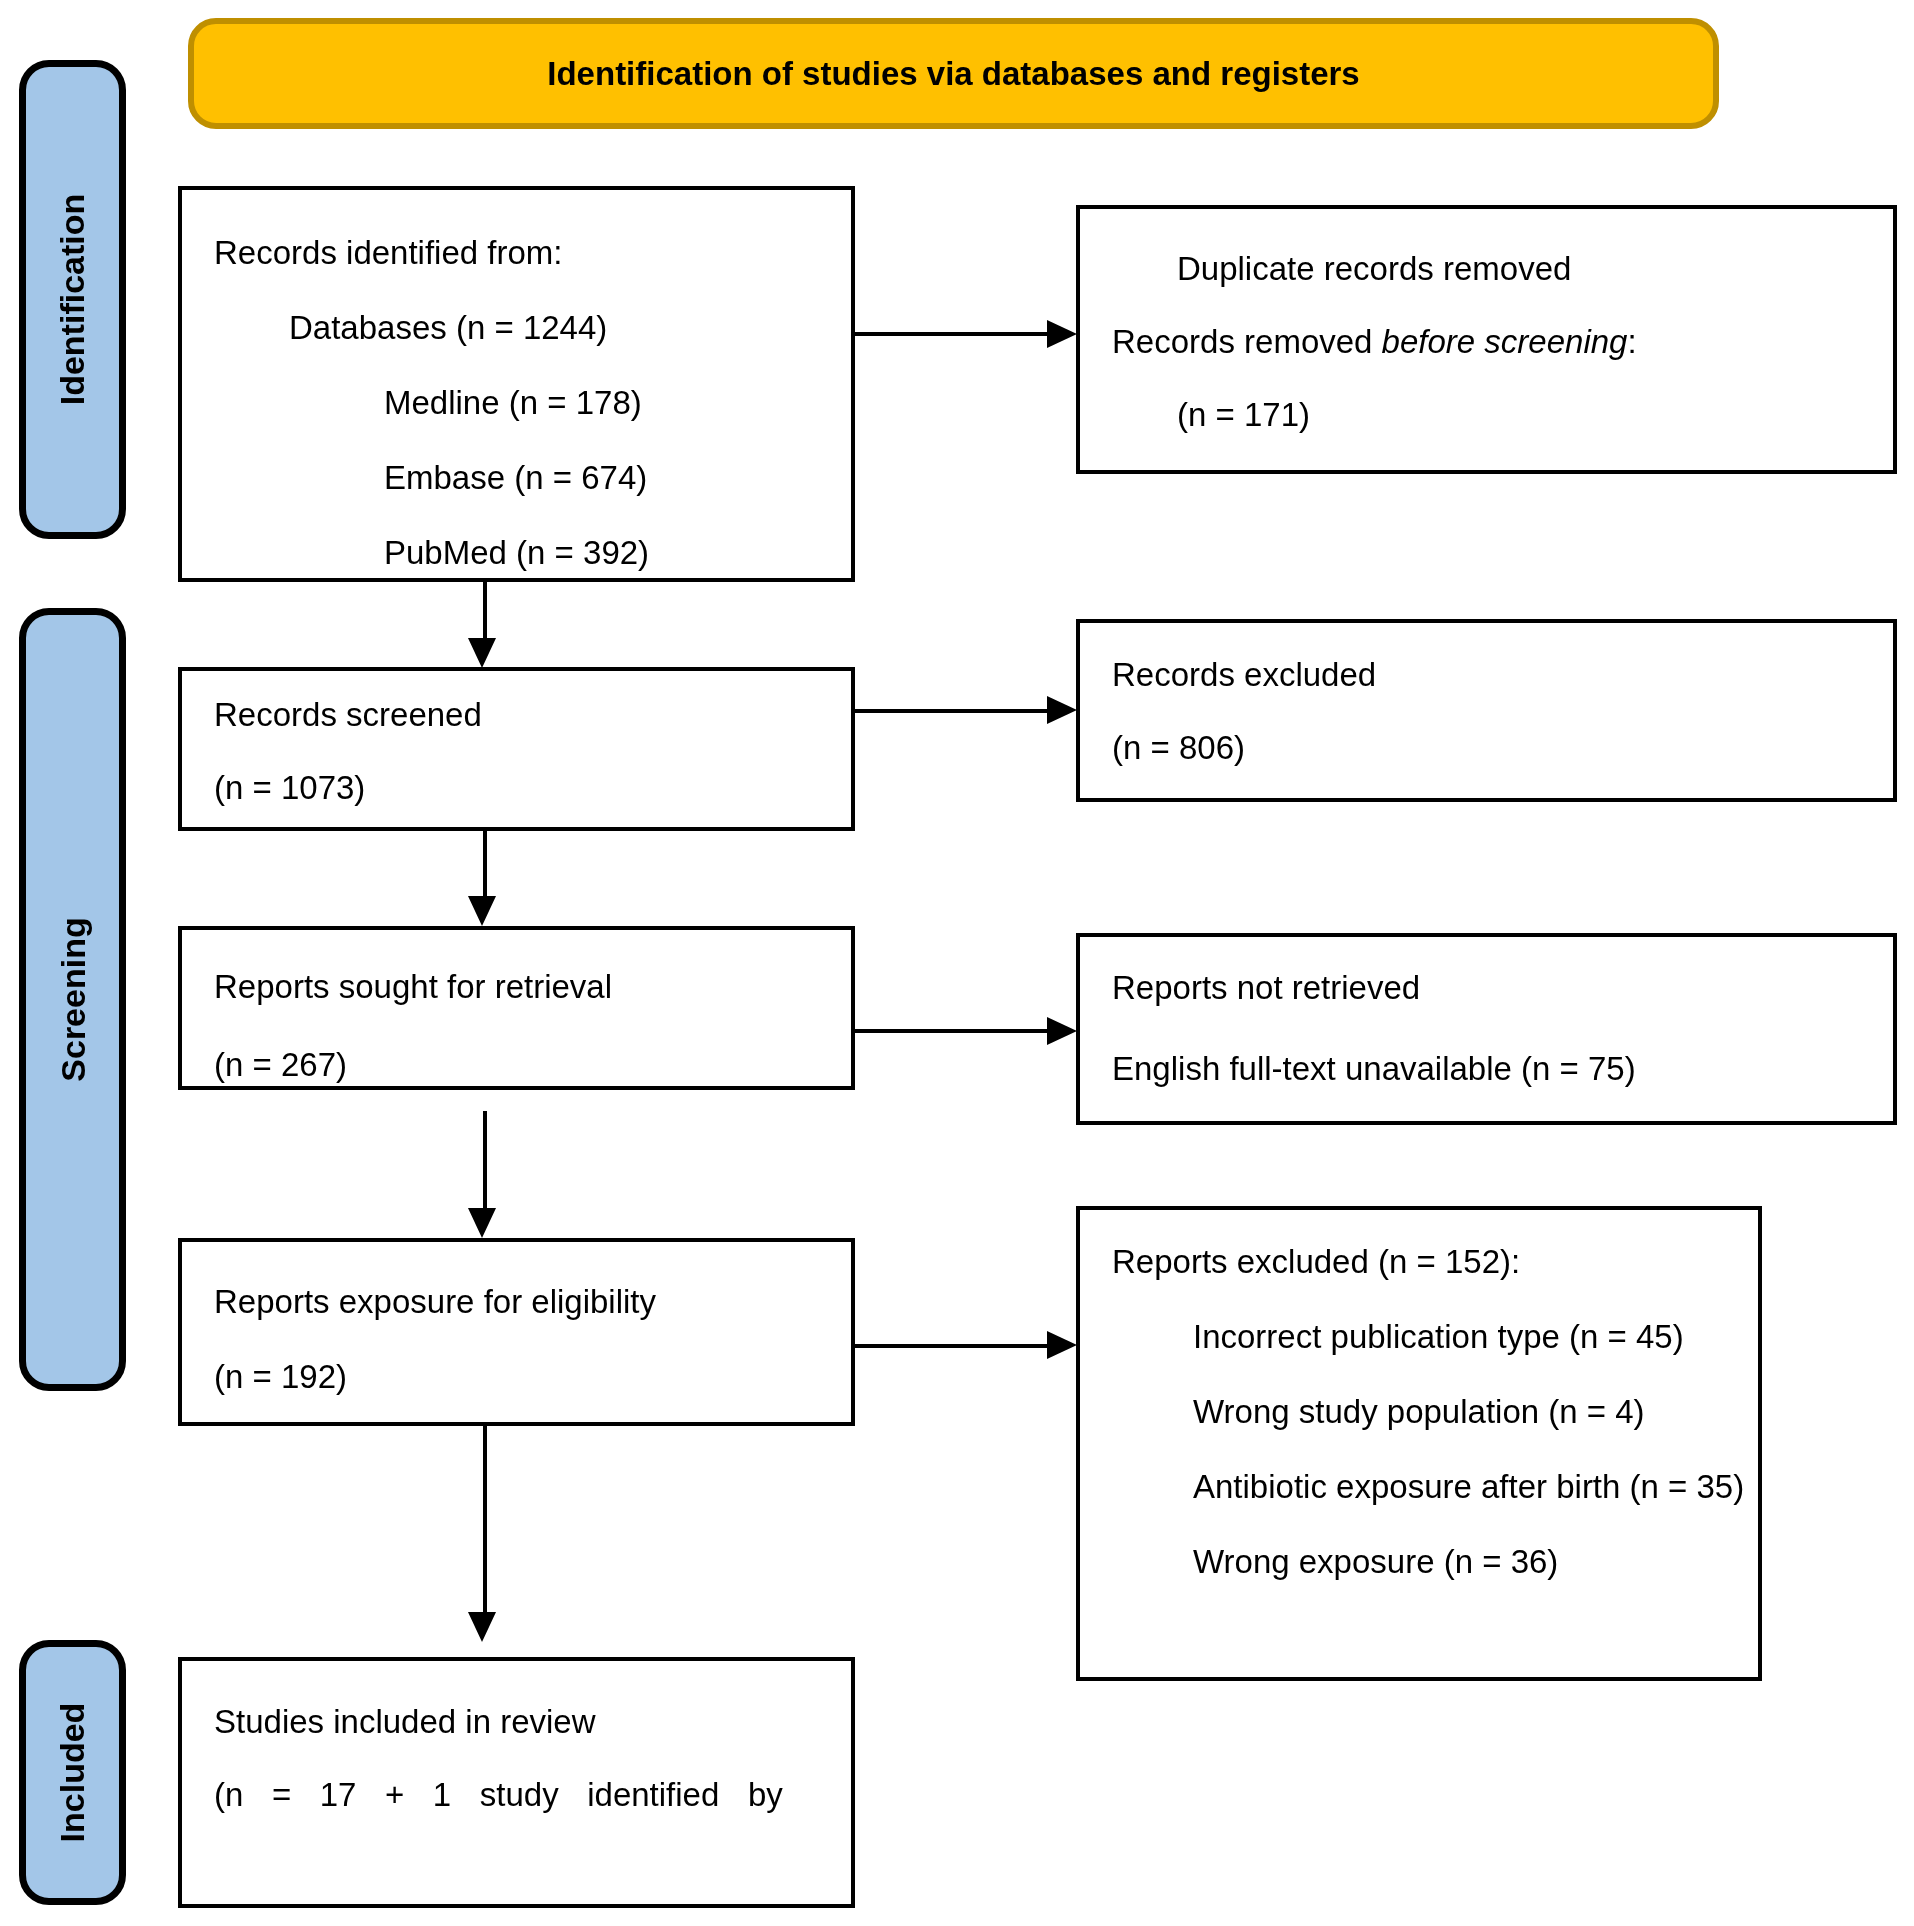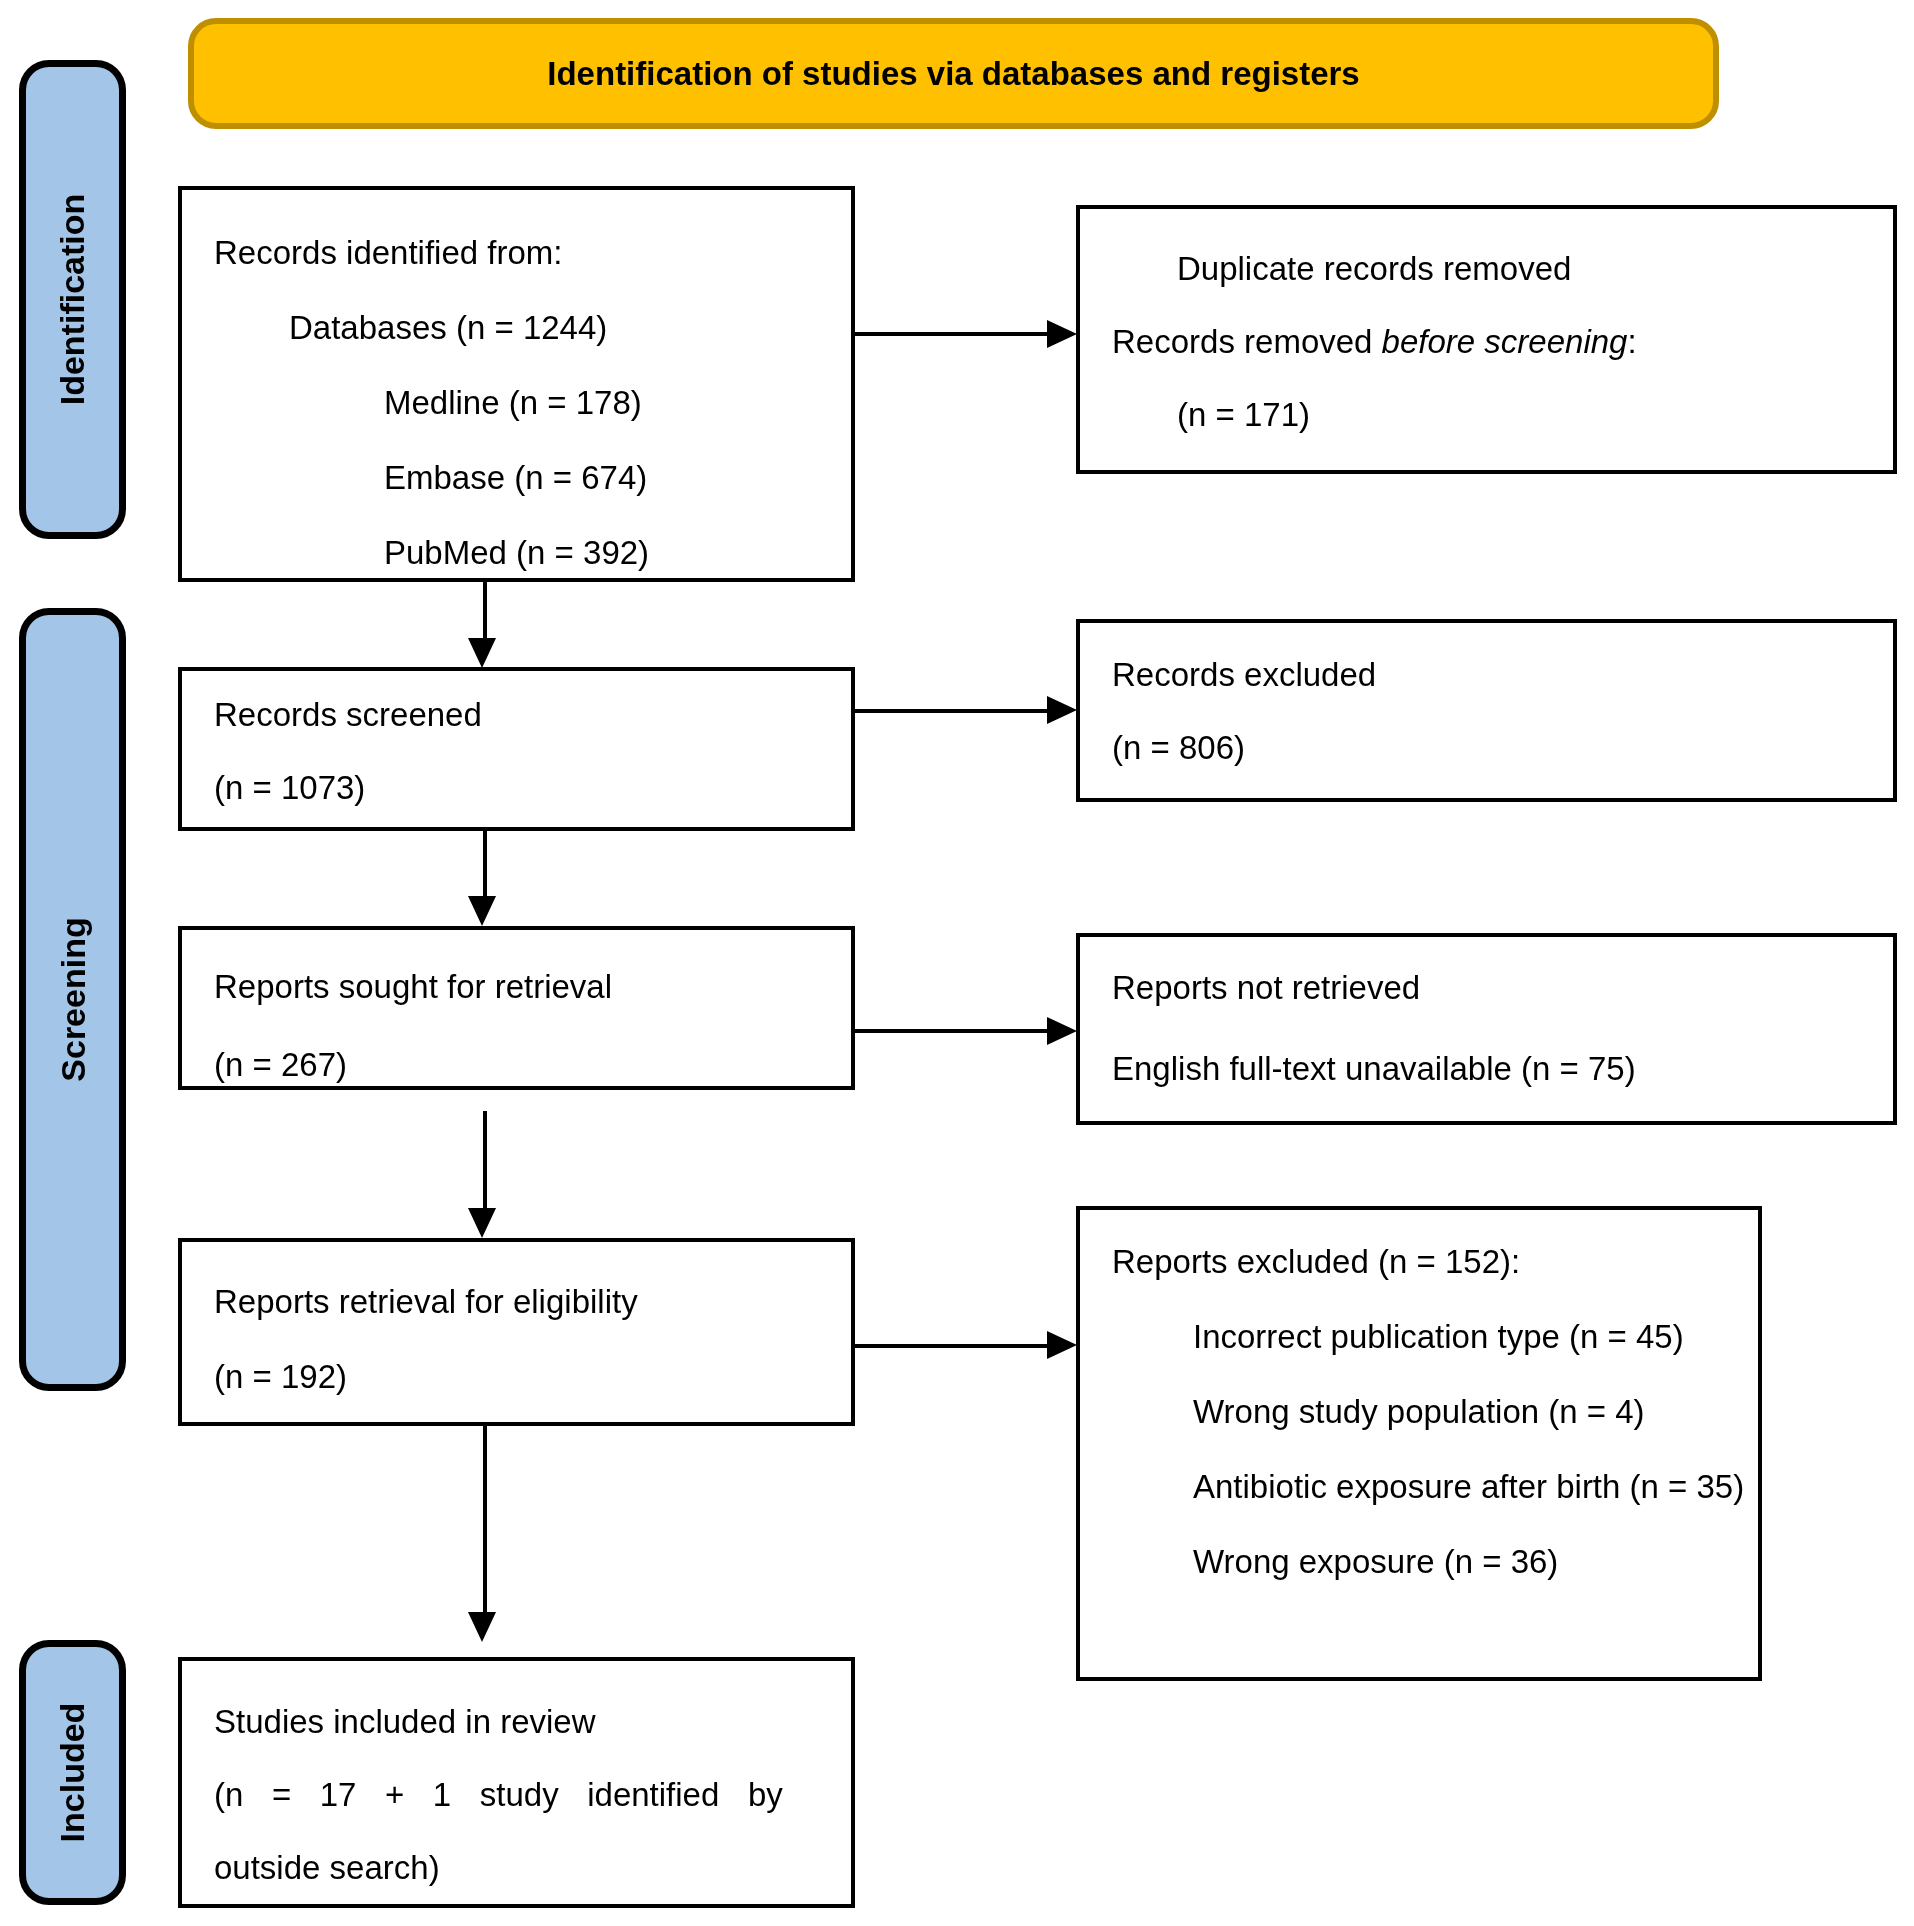--- a/index.html
+++ b/index.html
@@ -104,28 +104,27 @@
     <div class="line">Records screened</div>
     <div class="line">(n = 1073)</div>
   </div>
 
   <div class="box lh145" style="left:178px;top:926px;width:677px;height:164px;padding:18px 10.8px 0 32px;">
     <div class="line">Reports sought for retrieval</div>
     <div class="line">(n = 267)</div>
   </div>
 
   <div class="box lh140" style="left:178px;top:1238px;width:677px;height:188px;padding:22px 10.8px 0 32px;">
-    <div class="line">Reports retrieval for eligibility</div>
+    <div class="line">Reports exposure for eligibility</div>
     <div class="line">(n = 192)</div>
   </div>
 
   <div class="box lh135" style="left:178px;top:1641px;width:677px;height:251px;padding:24px 10.8px 0 32px;margin-top:16px;">
     <div class="line">Studies included in review</div>
     <div class="line spread">(n = 17 + 1 study identified by</div>
-    <div class="line">outside search)</div>
   </div>
 
   <div class="box lh135" style="left:1076px;top:205px;width:821px;height:269px;padding:23px 10.8px 0 32px;">
     <div class="line indr1">Duplicate records removed</div>
     <div class="line"><span>Records removed </span><i>before screening</i><span>:</span></div>
     <div class="line indr1">(n = 171)</div>
   </div>
 
   <div class="box lh135" style="left:1076px;top:619px;width:821px;height:183px;padding:15px 10.8px 0 32px;">
     <div class="line">Records excluded</div>

